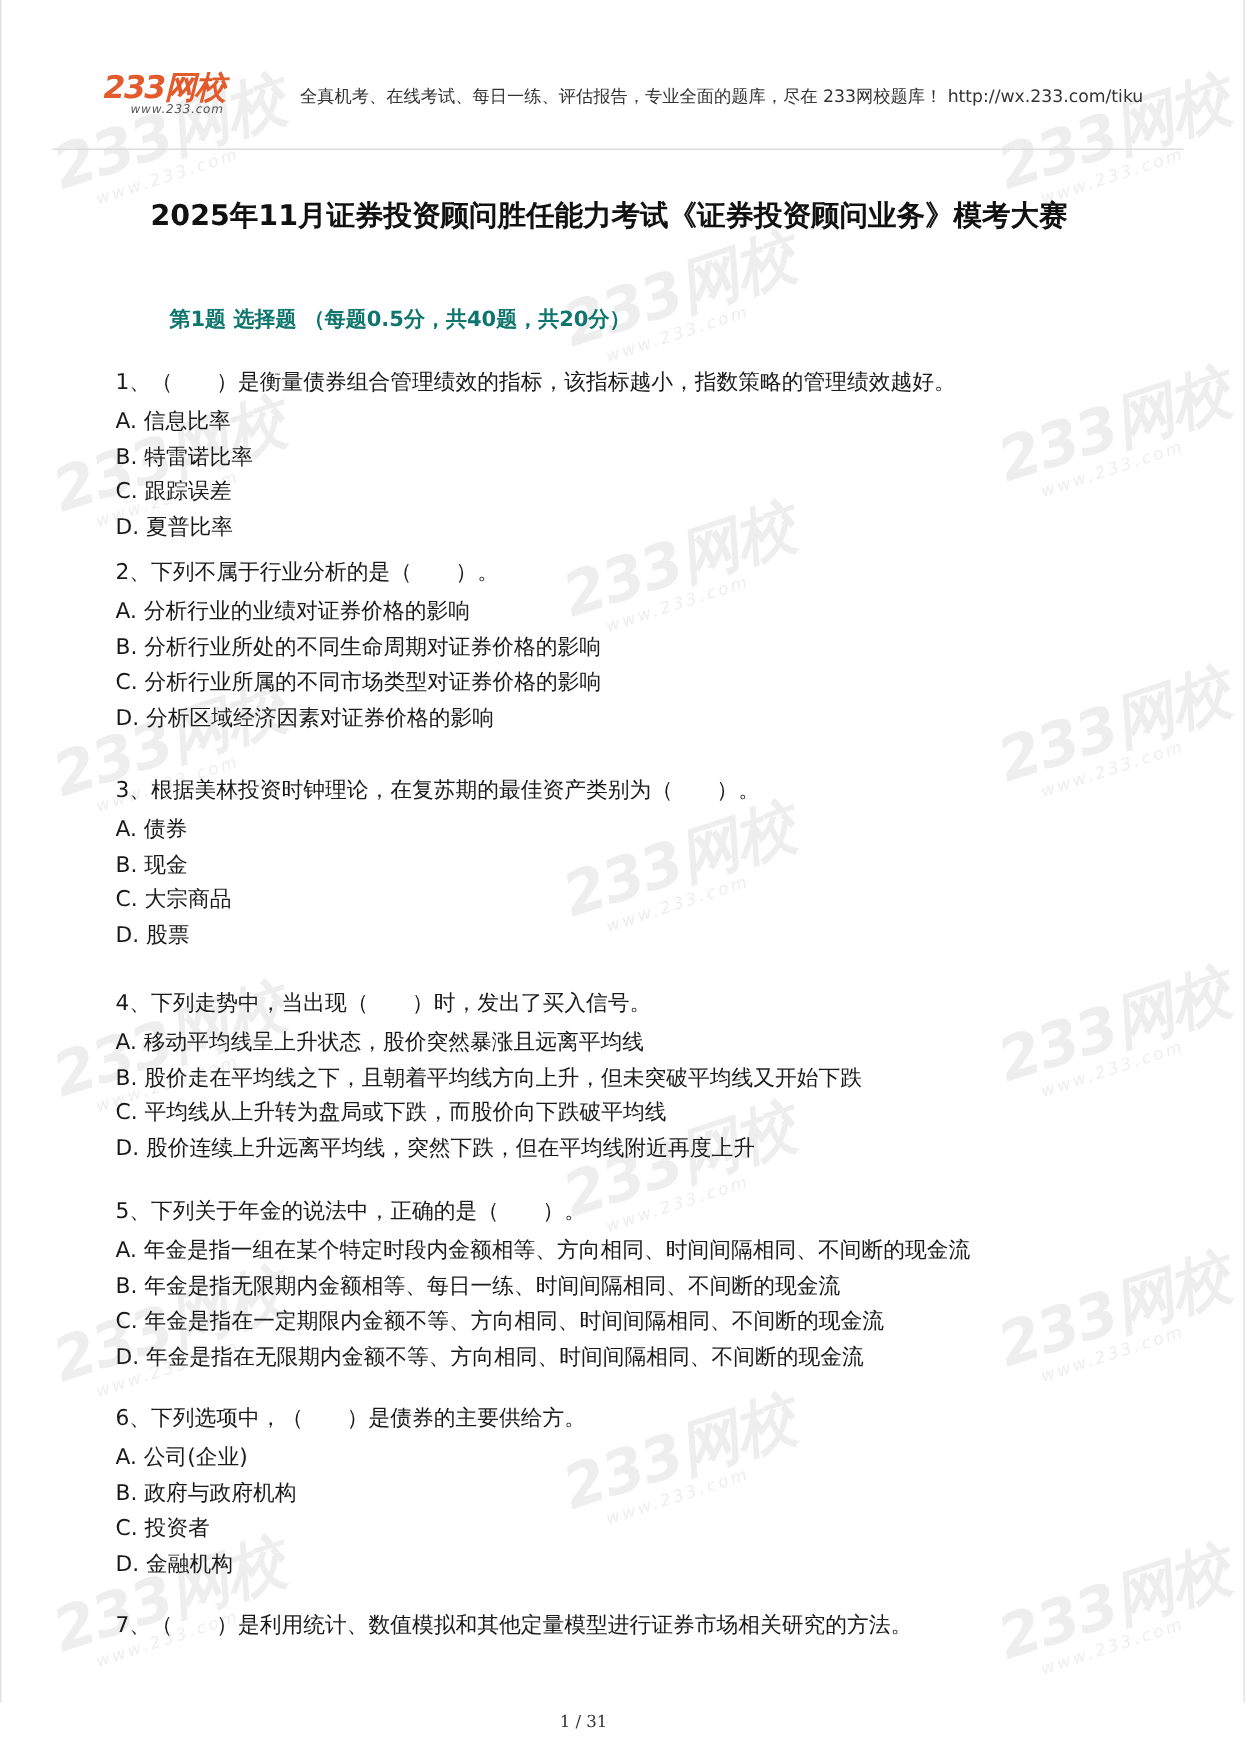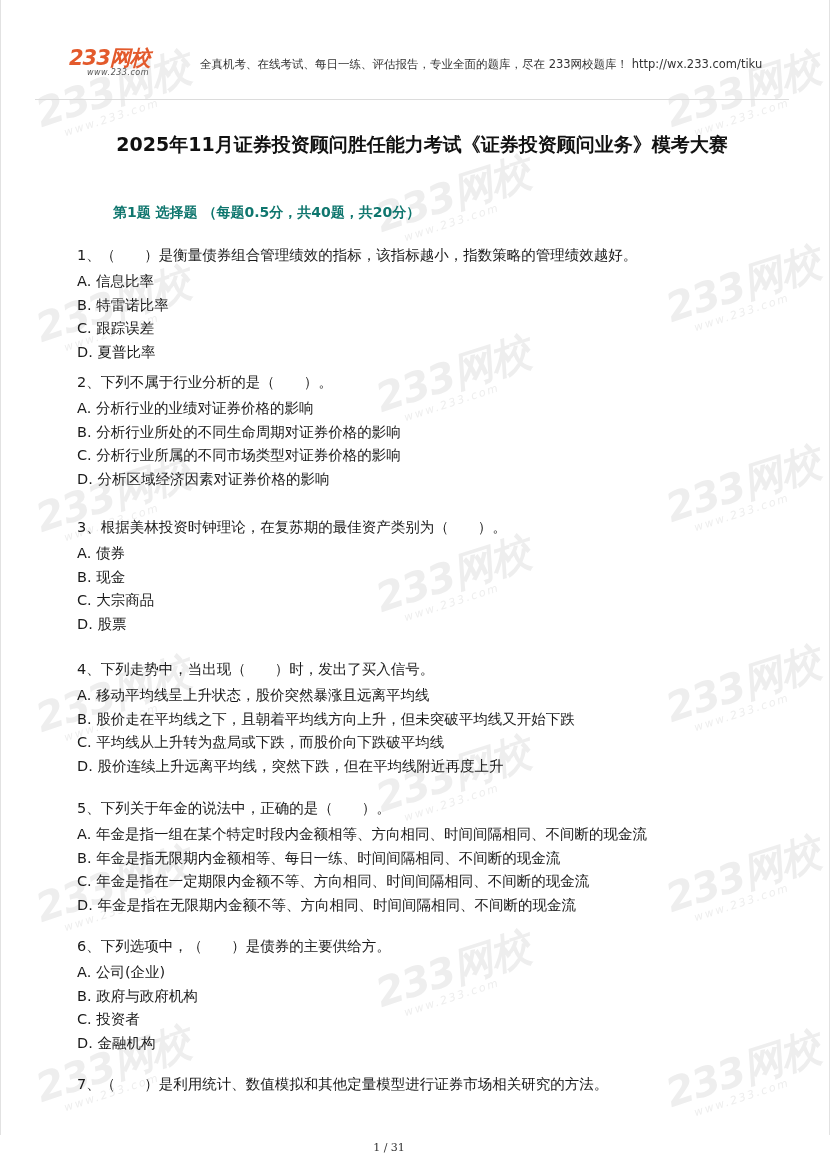--- a/index.html
+++ b/index.html
@@ -32,21 +32,21 @@
   }
   .logo-sub {
     color: #555; font-size: 8px; font-style: italic; letter-spacing: 0.5px;
     display: block; margin-left: 18px; line-height: 10px;
   }
   .slogan { font-size: 11.5px; color: #333; margin-left: 31px; white-space: nowrap; }
   .header-rule {
     position: absolute; left: 34px; top: 99px; width: 754px; height: 1px; background: #dcdcdc;
   }
   .title {
-    position: absolute; left: 76px; top: 130px; width: 690px;
+    position: absolute; left: 60px; top: 130px; width: 690px;
     font-size: 19px; font-weight: bold; text-align: center; line-height: 28px; color: #111;
   }
   .section {
     position: absolute; left: 76px; top: 204px; font-size: 14px; font-weight: bold; color: #0f766e; margin-left: 36px;
   }
   .q { position: absolute; left: 76px; width: 700px; }
   .q .stem { font-size: 14.5px; line-height: 20px; margin-bottom: 5px; white-space: nowrap; }
   .q .opt { font-size: 14.5px; line-height: 23.5px; white-space: nowrap; }
   .footer {
     position: absolute; left: 0; top: 1141px; width: 778px; text-align: center;

